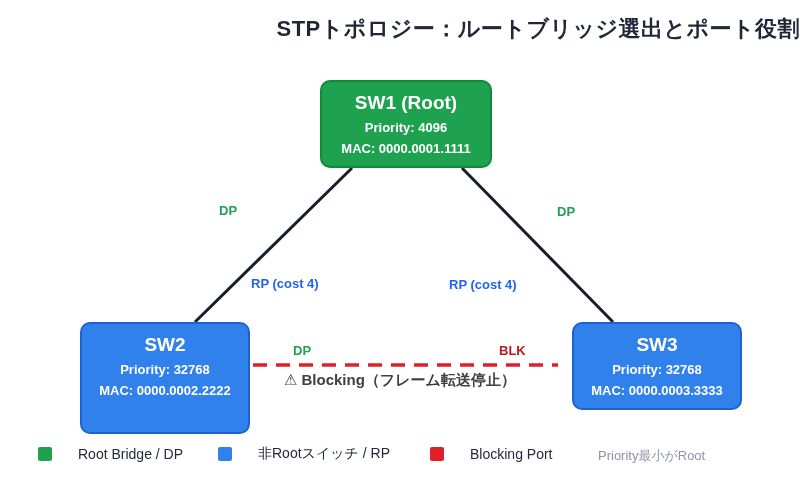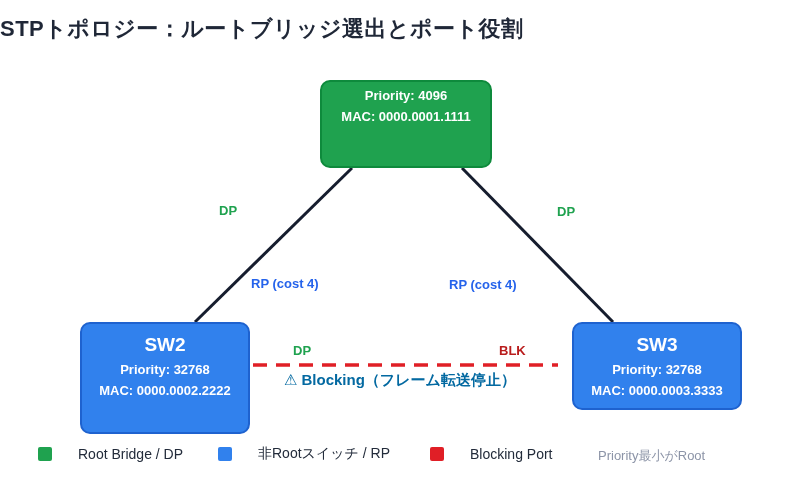--- a/index.html
+++ b/index.html
@@ -1,21 +1,21 @@
 <!DOCTYPE html>
 <html><head>
 <meta charset="utf-8">
 <style>
   html,body{margin:0;padding:0;background:#ffffff;}
   .stage{
     position:relative;width:800px;height:500px;background:#ffffff;overflow:hidden;
     font-family:"Liberation Sans","DejaVu Sans",sans-serif;
   }
   .title{
-    position:absolute;top:14px;left:0;width:800px;text-align:left;
+    position:absolute;top:14px;left:0;width:800px;text-align:right;
     font-size:22px;font-weight:700;color:#1f2737;letter-spacing:.5px;
   }
   svg.links{position:absolute;left:0;top:0;width:800px;height:500px;pointer-events:none;}
   .node{
     position:absolute;border-radius:10px;color:#ffffff;text-align:center;
     box-sizing:border-box;
   }
   .node-green{background:#1fa24f;border:2px solid #0e8a3c;}
   .node-blue{background:#3181ed;border:2px solid #1e62cf;}
   #sw1{left:320px;top:80px;width:172px;height:88px;}
@@ -28,21 +28,21 @@
   .lbl-blue{color:#2563eb;}
   .lbl-red{color:#b91c1c;}
   #dp-left{left:219px;top:203px;}
   #rp-left{left:251px;top:276px;}
   #dp-right{left:557px;top:204px;}
   #rp-right{left:449px;top:277px;}
   #dp-mid{left:293px;top:343px;}
   #blk-label{left:499px;top:343px;}
   .blocking-note{
     position:absolute;left:0;top:371px;width:800px;text-align:center;
-    color:#0369a1;font-weight:700;font-size:15px;
+    color:#404040;font-weight:700;font-size:15px;
   }
   .blocking-note .warn{font-weight:400;margin-right:4px;}
   .legend-item{
     position:absolute;top:445px;height:18px;display:flex;align-items:center;gap:26px;
     font-size:14px;color:#222b3a;white-space:nowrap;
   }
   .swatch{width:14px;height:14px;border-radius:2px;flex:0 0 auto;}
   .swatch-green{background:#1fa24f;}
   .swatch-blue{background:#3181ed;}
   .swatch-red{background:#e01f26;}
@@ -60,20 +60,21 @@
 
   <div class="title">STPトポロジー：ルートブリッジ選出とポート役割</div>
 
   <svg class="links" viewBox="0 0 800 500">
     <line x1="352" y1="168" x2="195" y2="322" stroke="#161d2e" stroke-width="3"></line>
     <line x1="462" y1="168" x2="613" y2="322" stroke="#161d2e" stroke-width="3"></line>
     <line x1="253" y1="365" x2="558" y2="365" stroke="#e01f26" stroke-width="3.5" stroke-dasharray="14 9"></line>
   </svg>
 
   <div class="node node-green" id="sw1">
+    <div class="name">SW1 (Root)</div>
     <div class="detail">Priority: 4096</div>
     <div class="detail">MAC: 0000.0001.1111</div>
   </div>
 
   <div class="node node-blue" id="sw2">
     <div class="name">SW2</div>
     <div class="detail">Priority: 32768</div>
     <div class="detail">MAC: 0000.0002.2222</div>
   </div>
 

